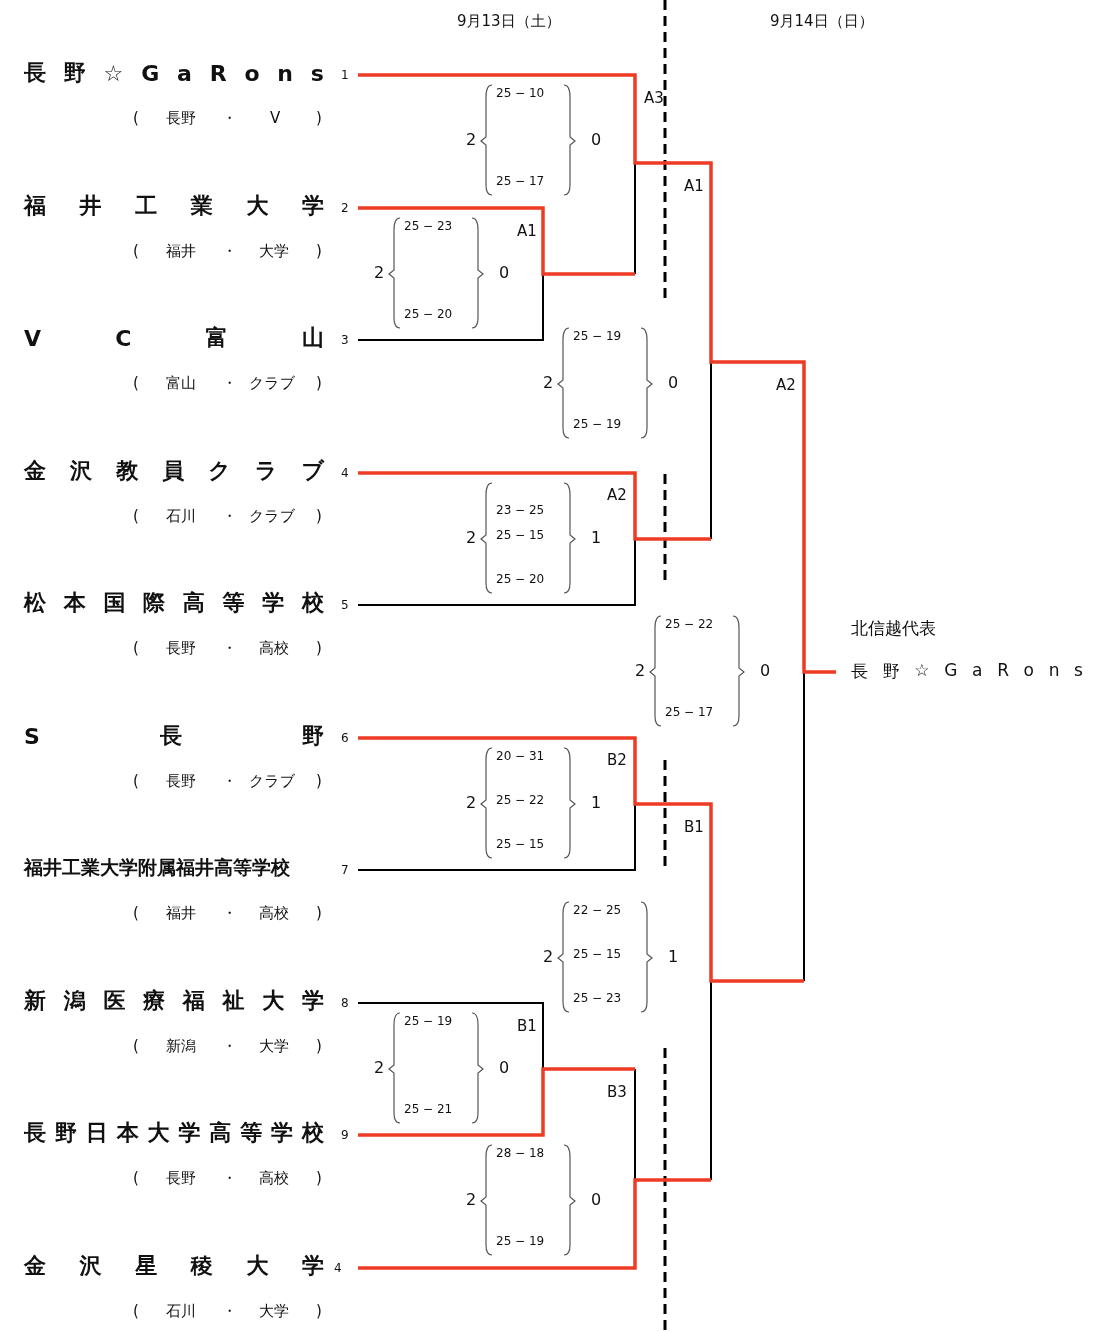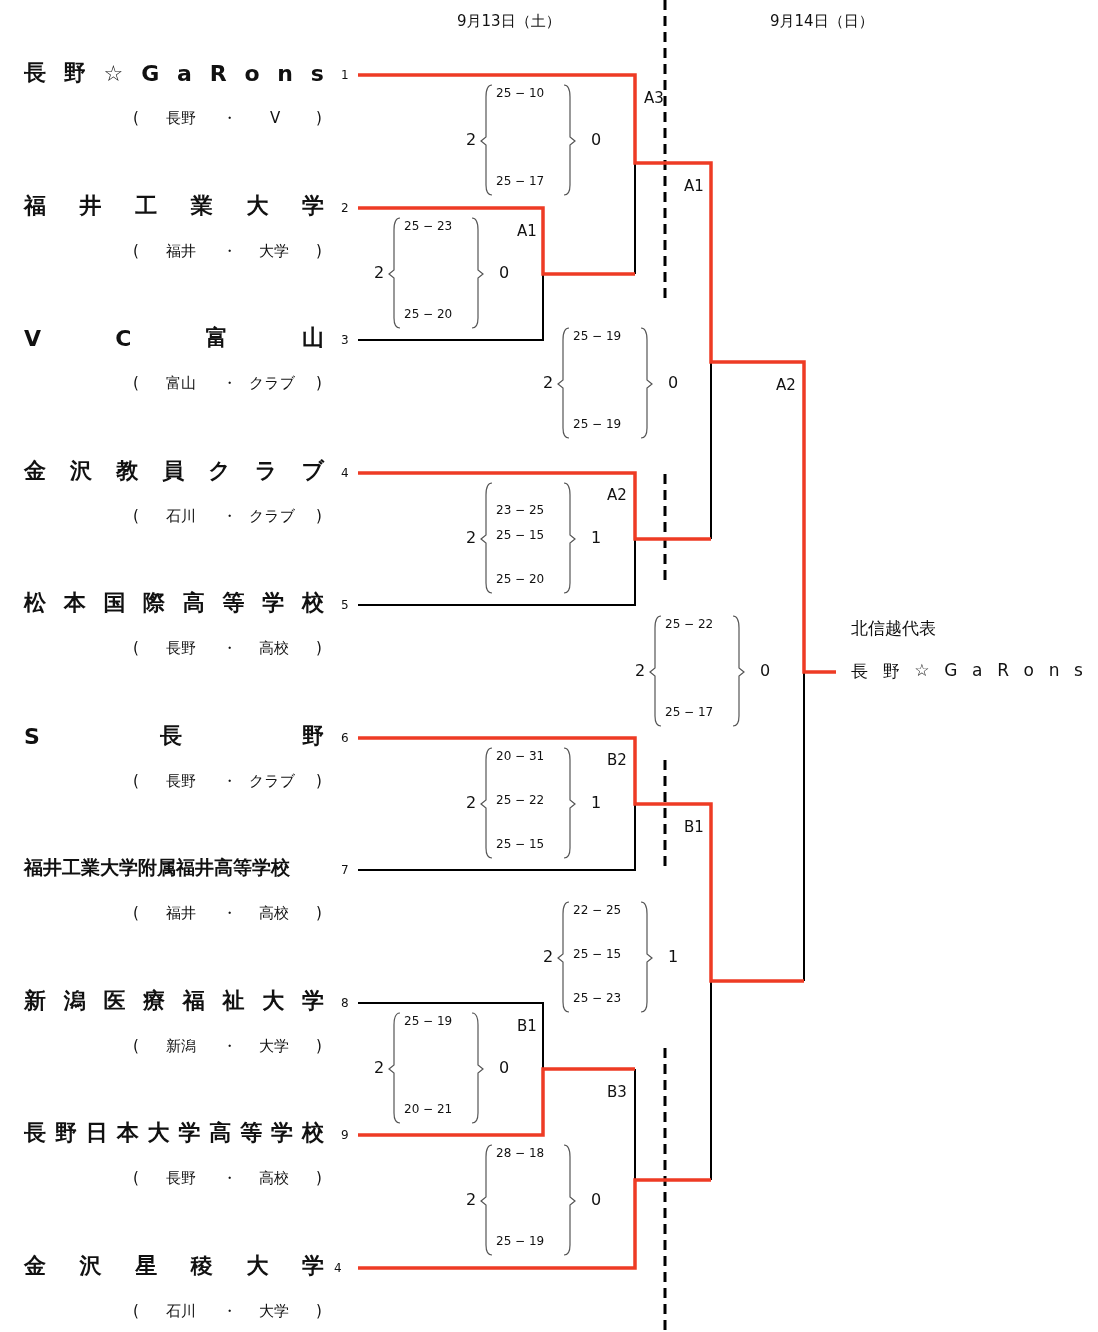--- a/index.html
+++ b/index.html
@@ -270,21 +270,21 @@
     <div class="match-id" style="left: 607px; top: 486px;">A2</div>
     <div class="score" style="left: 466px; top: 793px;">2</div>
     <div class="score" style="left: 591px; top: 793px;">1</div>
     <div class="set-line" style="left: 496px; top: 749px;">20 − 31</div>
     <div class="set-line" style="left: 496px; top: 793px;">25 − 22</div>
     <div class="set-line" style="left: 496px; top: 837px;">25 − 15</div>
     <div class="match-id" style="left: 607px; top: 751px;">B2</div>
     <div class="score" style="left: 374px; top: 1058px;">2</div>
     <div class="score" style="left: 499px; top: 1058px;">0</div>
     <div class="set-line" style="left: 404px; top: 1014px;">25 − 19</div>
-    <div class="set-line" style="left: 404px; top: 1102px;">20 − 21</div>
+    <div class="set-line" style="left: 404px; top: 1102px;">25 − 21</div>
     <div class="match-id" style="left: 517px; top: 1017px;">B1</div>
     <div class="score" style="left: 466px; top: 1190px;">2</div>
     <div class="score" style="left: 591px; top: 1190px;">0</div>
     <div class="set-line" style="left: 496px; top: 1146px;">28 − 18</div>
     <div class="set-line" style="left: 496px; top: 1234px;">25 − 19</div>
     <div class="match-id" style="left: 607px; top: 1083px;">B3</div>
     <div class="score" style="left: 543px; top: 373px;">2</div>
     <div class="score" style="left: 668px; top: 373px;">0</div>
     <div class="set-line" style="left: 573px; top: 329px;">25 − 19</div>
     <div class="set-line" style="left: 573px; top: 417px;">25 − 19</div>

